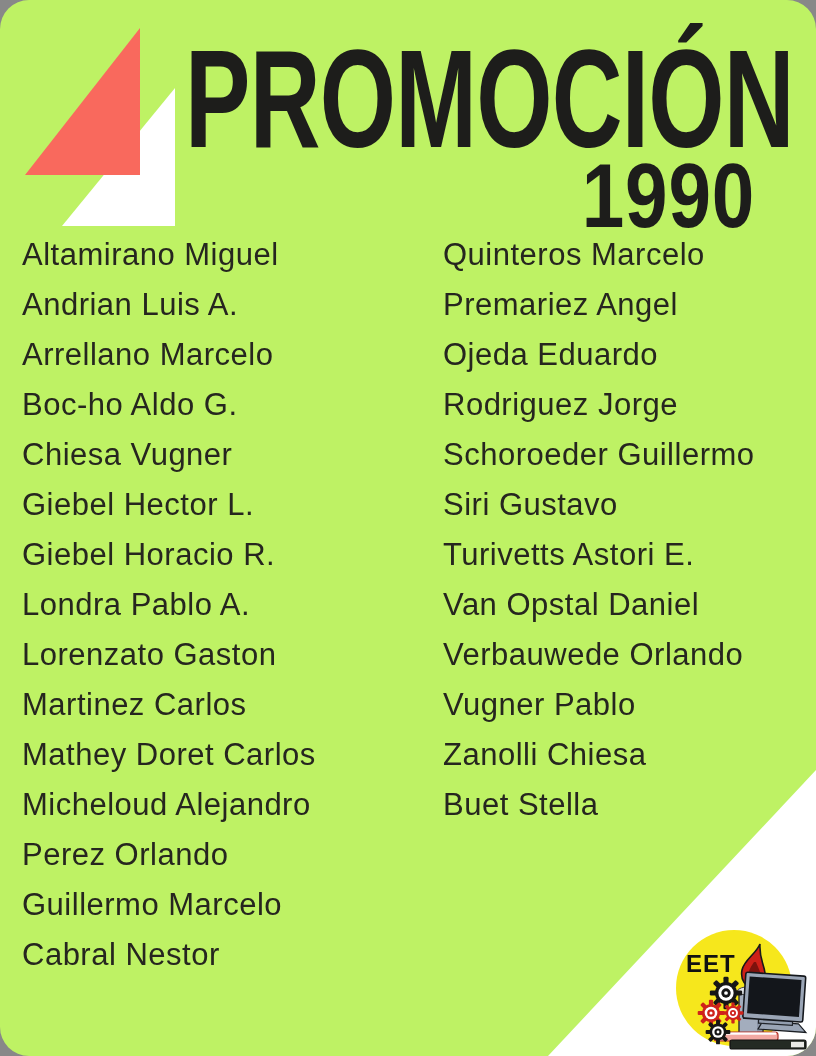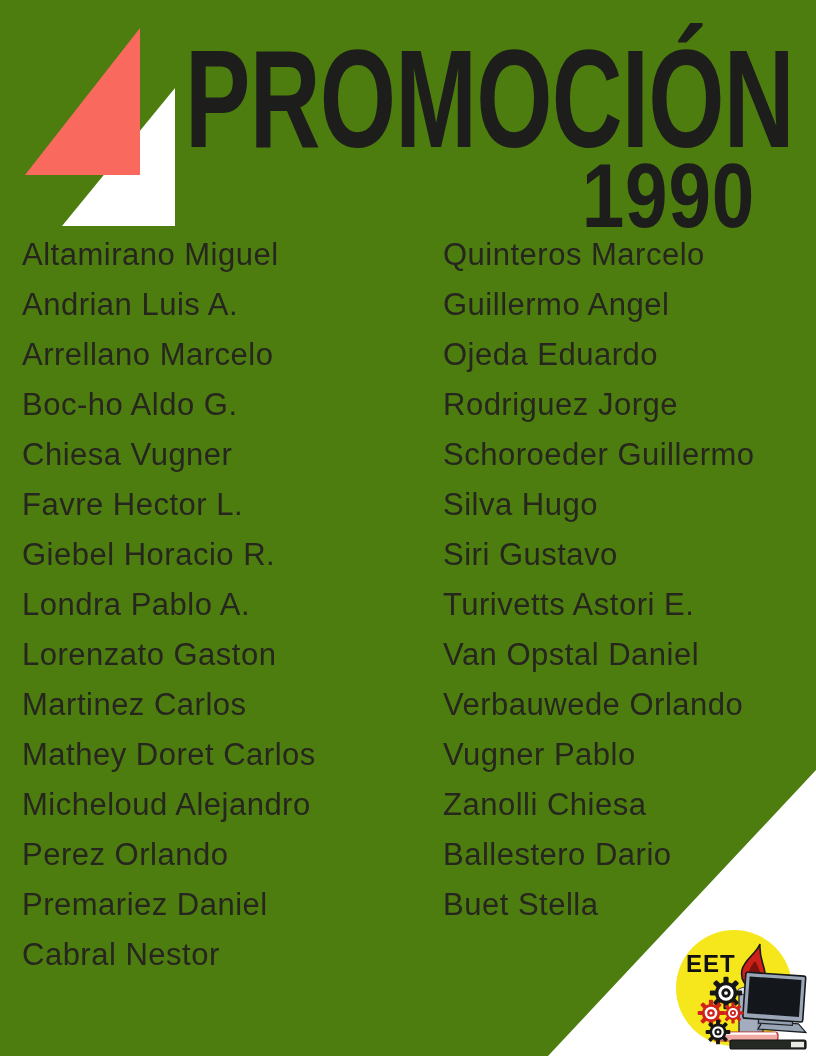--- a/index.html
+++ b/index.html
@@ -1,19 +1,20 @@
 <!DOCTYPE html>
 <html><head>
 <meta charset="utf-8">
 <style>
   html,body{margin:0;padding:0;background:#888;}
   .page{
     position:relative;width:816px;height:1056px;overflow:hidden;
-    background:#4d7c0f;
+    background:#bef264;
     font-family:"Liberation Sans",sans-serif;
+    border-radius:29px;
   }
   .tri{position:absolute;clip-path:polygon(100% 0,100% 100%,0 100%);}
   .tri-white{left:62px;top:88px;width:113px;height:138px;background:#FFFFFF;z-index:1;}
   .tri-red{left:25px;top:28px;width:115px;height:147px;background:#F9695D;z-index:2;}
   .corner-wedge{
     position:absolute;right:0;bottom:0;width:268px;height:286px;background:#FFFFFF;
     clip-path:polygon(100% 0,100% 100%,0 100%);z-index:1;
   }
   .title{
     position:absolute;left:185px;top:29px;z-index:3;
@@ -44,46 +45,44 @@
 
   <div class="title">PROMOCIÓN</div>
   <div class="year">1990</div>
 
   <div class="col col-left">
     <div class="name">Altamirano Miguel</div>
     <div class="name">Andrian Luis A.</div>
     <div class="name">Arrellano Marcelo</div>
     <div class="name">Boc-ho Aldo G.</div>
     <div class="name">Chiesa Vugner</div>
-    <div class="name">Favre Hector L.</div>
+    <div class="name">Giebel Hector L.</div>
     <div class="name">Giebel Horacio R.</div>
     <div class="name">Londra Pablo A.</div>
     <div class="name">Lorenzato Gaston</div>
     <div class="name">Martinez Carlos</div>
     <div class="name">Mathey Doret Carlos</div>
     <div class="name">Micheloud Alejandro</div>
     <div class="name">Perez Orlando</div>
-    <div class="name">Premariez Daniel</div>
+    <div class="name">Guillermo Marcelo</div>
     <div class="name">Cabral Nestor</div>
   </div>
 
   <div class="col col-right">
     <div class="name">Quinteros Marcelo</div>
-    <div class="name">Guillermo Angel</div>
+    <div class="name">Premariez Angel</div>
     <div class="name">Ojeda Eduardo</div>
     <div class="name">Rodriguez Jorge</div>
     <div class="name">Schoroeder Guillermo</div>
-    <div class="name">Silva Hugo</div>
     <div class="name">Siri Gustavo</div>
     <div class="name">Turivetts Astori E.</div>
     <div class="name">Van Opstal Daniel</div>
     <div class="name">Verbauwede Orlando</div>
     <div class="name">Vugner Pablo</div>
     <div class="name">Zanolli Chiesa</div>
-    <div class="name">Ballestero Dario</div>
     <div class="name">Buet Stella</div>
   </div>
 
   <div class="corner-wedge"></div>
 
   <svg class="logo" viewBox="0 0 140 128" xmlns="http://www.w3.org/2000/svg">
     <defs>
       <symbol id="gear" viewBox="-20 -20 40 40">
         <g fill="currentColor">
           <rect x="-3" y="-19" width="6" height="9" rx="1.5"></rect>

